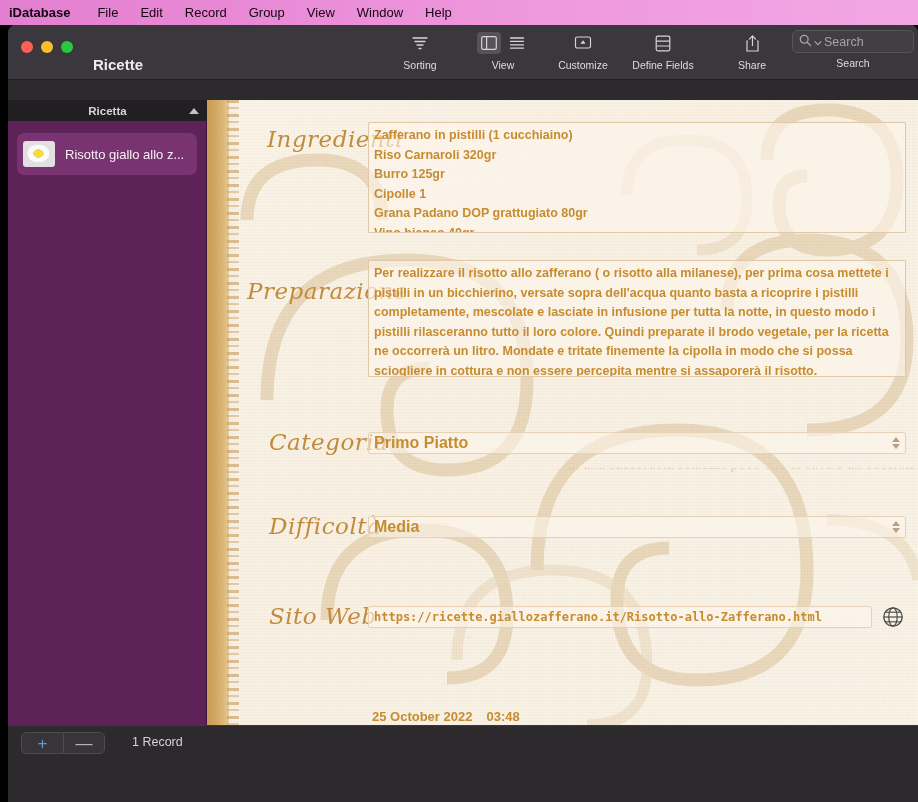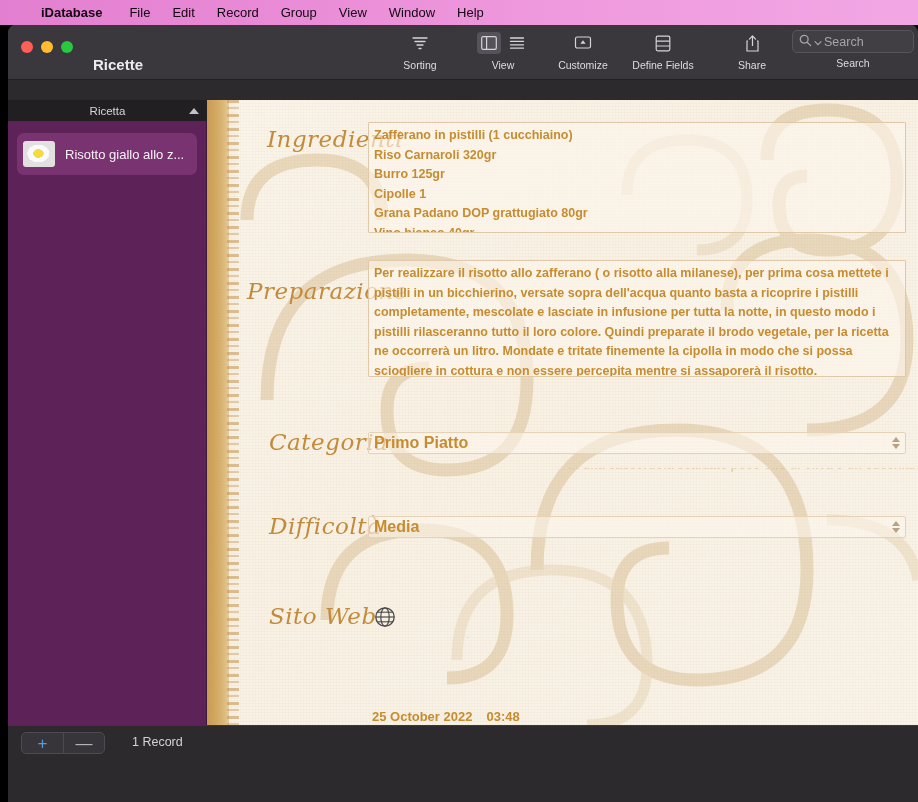--- a/index.html
+++ b/index.html
@@ -22,21 +22,21 @@
     background: linear-gradient(90deg, #e37fd0 0%, #e98ad6 28%, #ef9ade 62%, #f2a7e4 100%);
     display: flex; align-items: center;
     padding-left: 9px;
     z-index: 40;
   }
   .menu-item {
     font-size: 13px; color: #120610;
     padding: 0 11px; line-height: 25px;
     white-space: nowrap;
   }
-  .menu-item.app { font-weight: bold; padding-left: 0; padding-right: 16px; margin-left: 32px;}
+  .menu-item.app { font-weight: bold; padding-left: 0; padding-right: 16px;}
 
   
   #window {
     position: absolute; left: 8px; top: 24px;
     width: 910px; height: 778px;
     background: #2c2a2d;
     border-radius: 9px 9px 0 0;
     overflow: hidden;
   }
 
@@ -104,21 +104,21 @@
   
   #sidebar {
     position: absolute; left: 0; top: 76px;
     width: 199px; height: 625px;
     background: #5d2257;
     border-right: 1px solid #3d1639;
   }
   #sidebar-header {
     position: relative; width: 199px; height: 21px;
     background: #211f22;
-    display: flex; align-items: center; justify-content: center;
+    display: flex; align-items: center; justify-content: center; font-weight: bold;
   }
   #sidebar-header-title { font-size: 11.5px; color: #d8d5da; }
   #sidebar-sort-arrow {
     position: absolute; right: 8px; top: 50%; transform: translateY(-50%);
     width: 0; height: 0;
     border-left: 5px solid transparent; border-right: 5px solid transparent;
     border-bottom: 6px solid #c5c2c7;
   }
   .record-item {
     margin: 12px 9px 0 9px;
@@ -465,20 +465,21 @@
           <span>Media</span>
           <span class="stepper">
             <span class="st-up"></span>
             <span class="st-dn"></span>
           </span>
         </div>
       </div>
 
       <div class="frow" style="left:62px; top:506px; width:680px;">
         <div class="flabel" style="width:95px; margin-top:-3px;">Sito Web</div>
+        <div class="url-box" style="margin-left:4px; width:504px;">https://ricette.giallozafferano.it/Risotto-allo-Zafferano.html</div>
         <span style="margin-left:10px; margin-top:0px; color:#3b3b3b;">
           <svg width="22" height="22" viewBox="0 0 22 22">
               <circle cx="11" cy="11" r="9.2" fill="none" stroke="#4a4a4a" stroke-width="1.3"></circle>
               <ellipse cx="11" cy="11" rx="4.2" ry="9.2" fill="none" stroke="#4a4a4a" stroke-width="1.2"></ellipse>
               <line x1="1.8" y1="11" x2="20.2" y2="11" stroke="#4a4a4a" stroke-width="1.2"></line>
               <line x1="3.4" y1="6.2" x2="18.6" y2="6.2" stroke="#4a4a4a" stroke-width="1.1"></line>
               <line x1="3.4" y1="15.8" x2="18.6" y2="15.8" stroke="#4a4a4a" stroke-width="1.1"></line>
             </svg>
         </span>
       </div>

